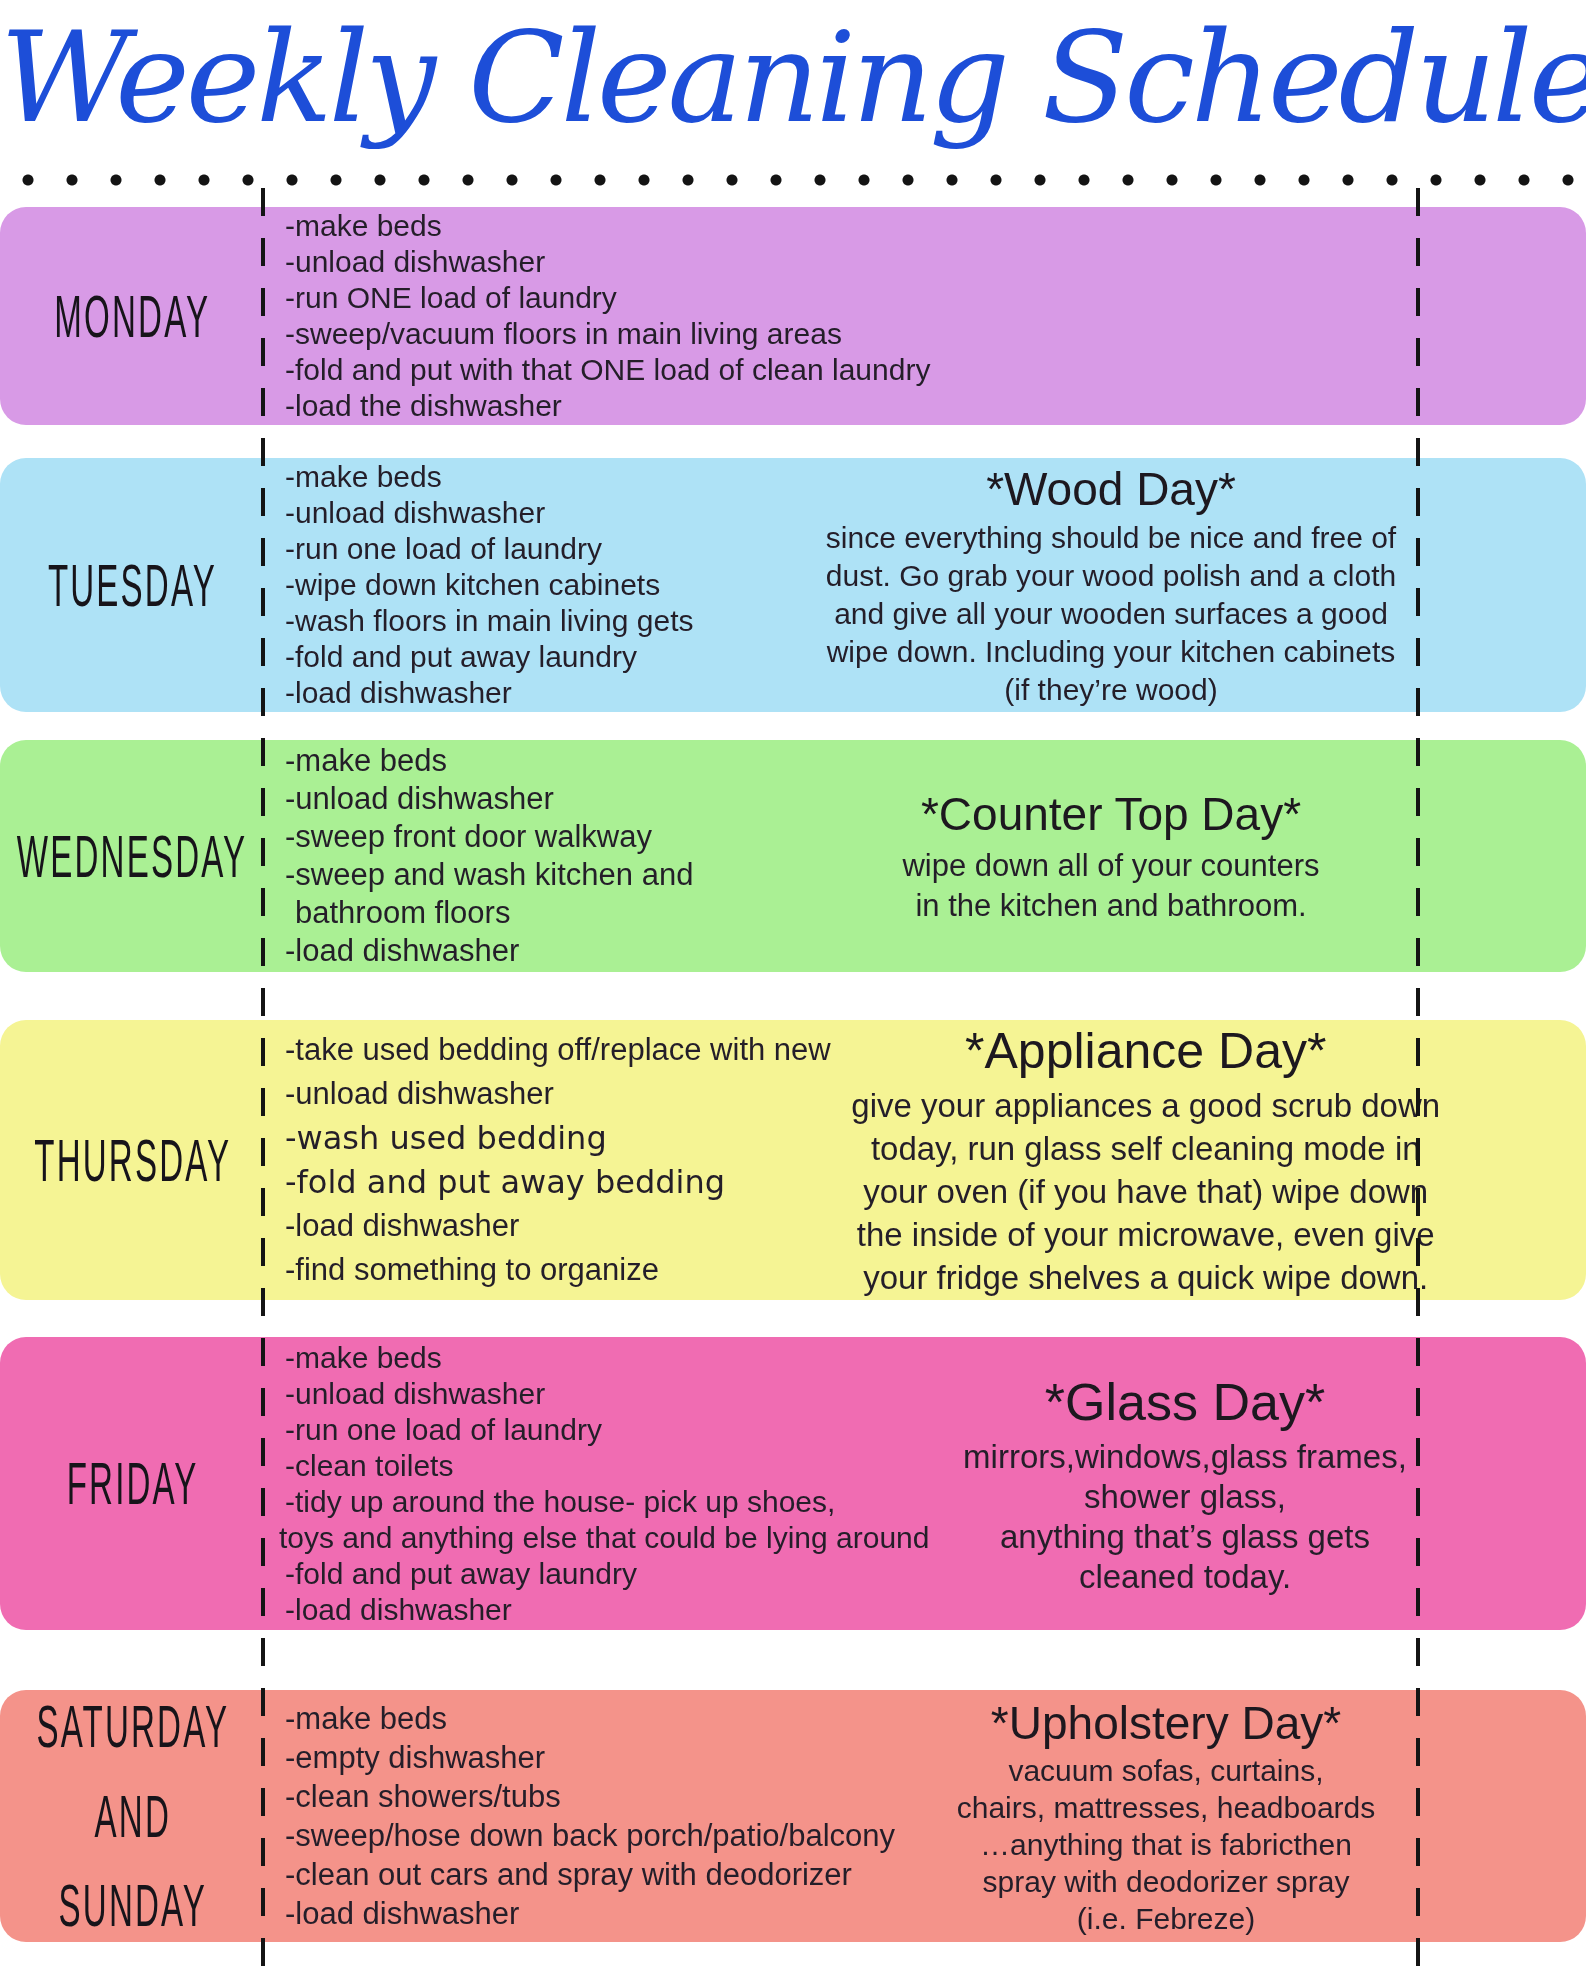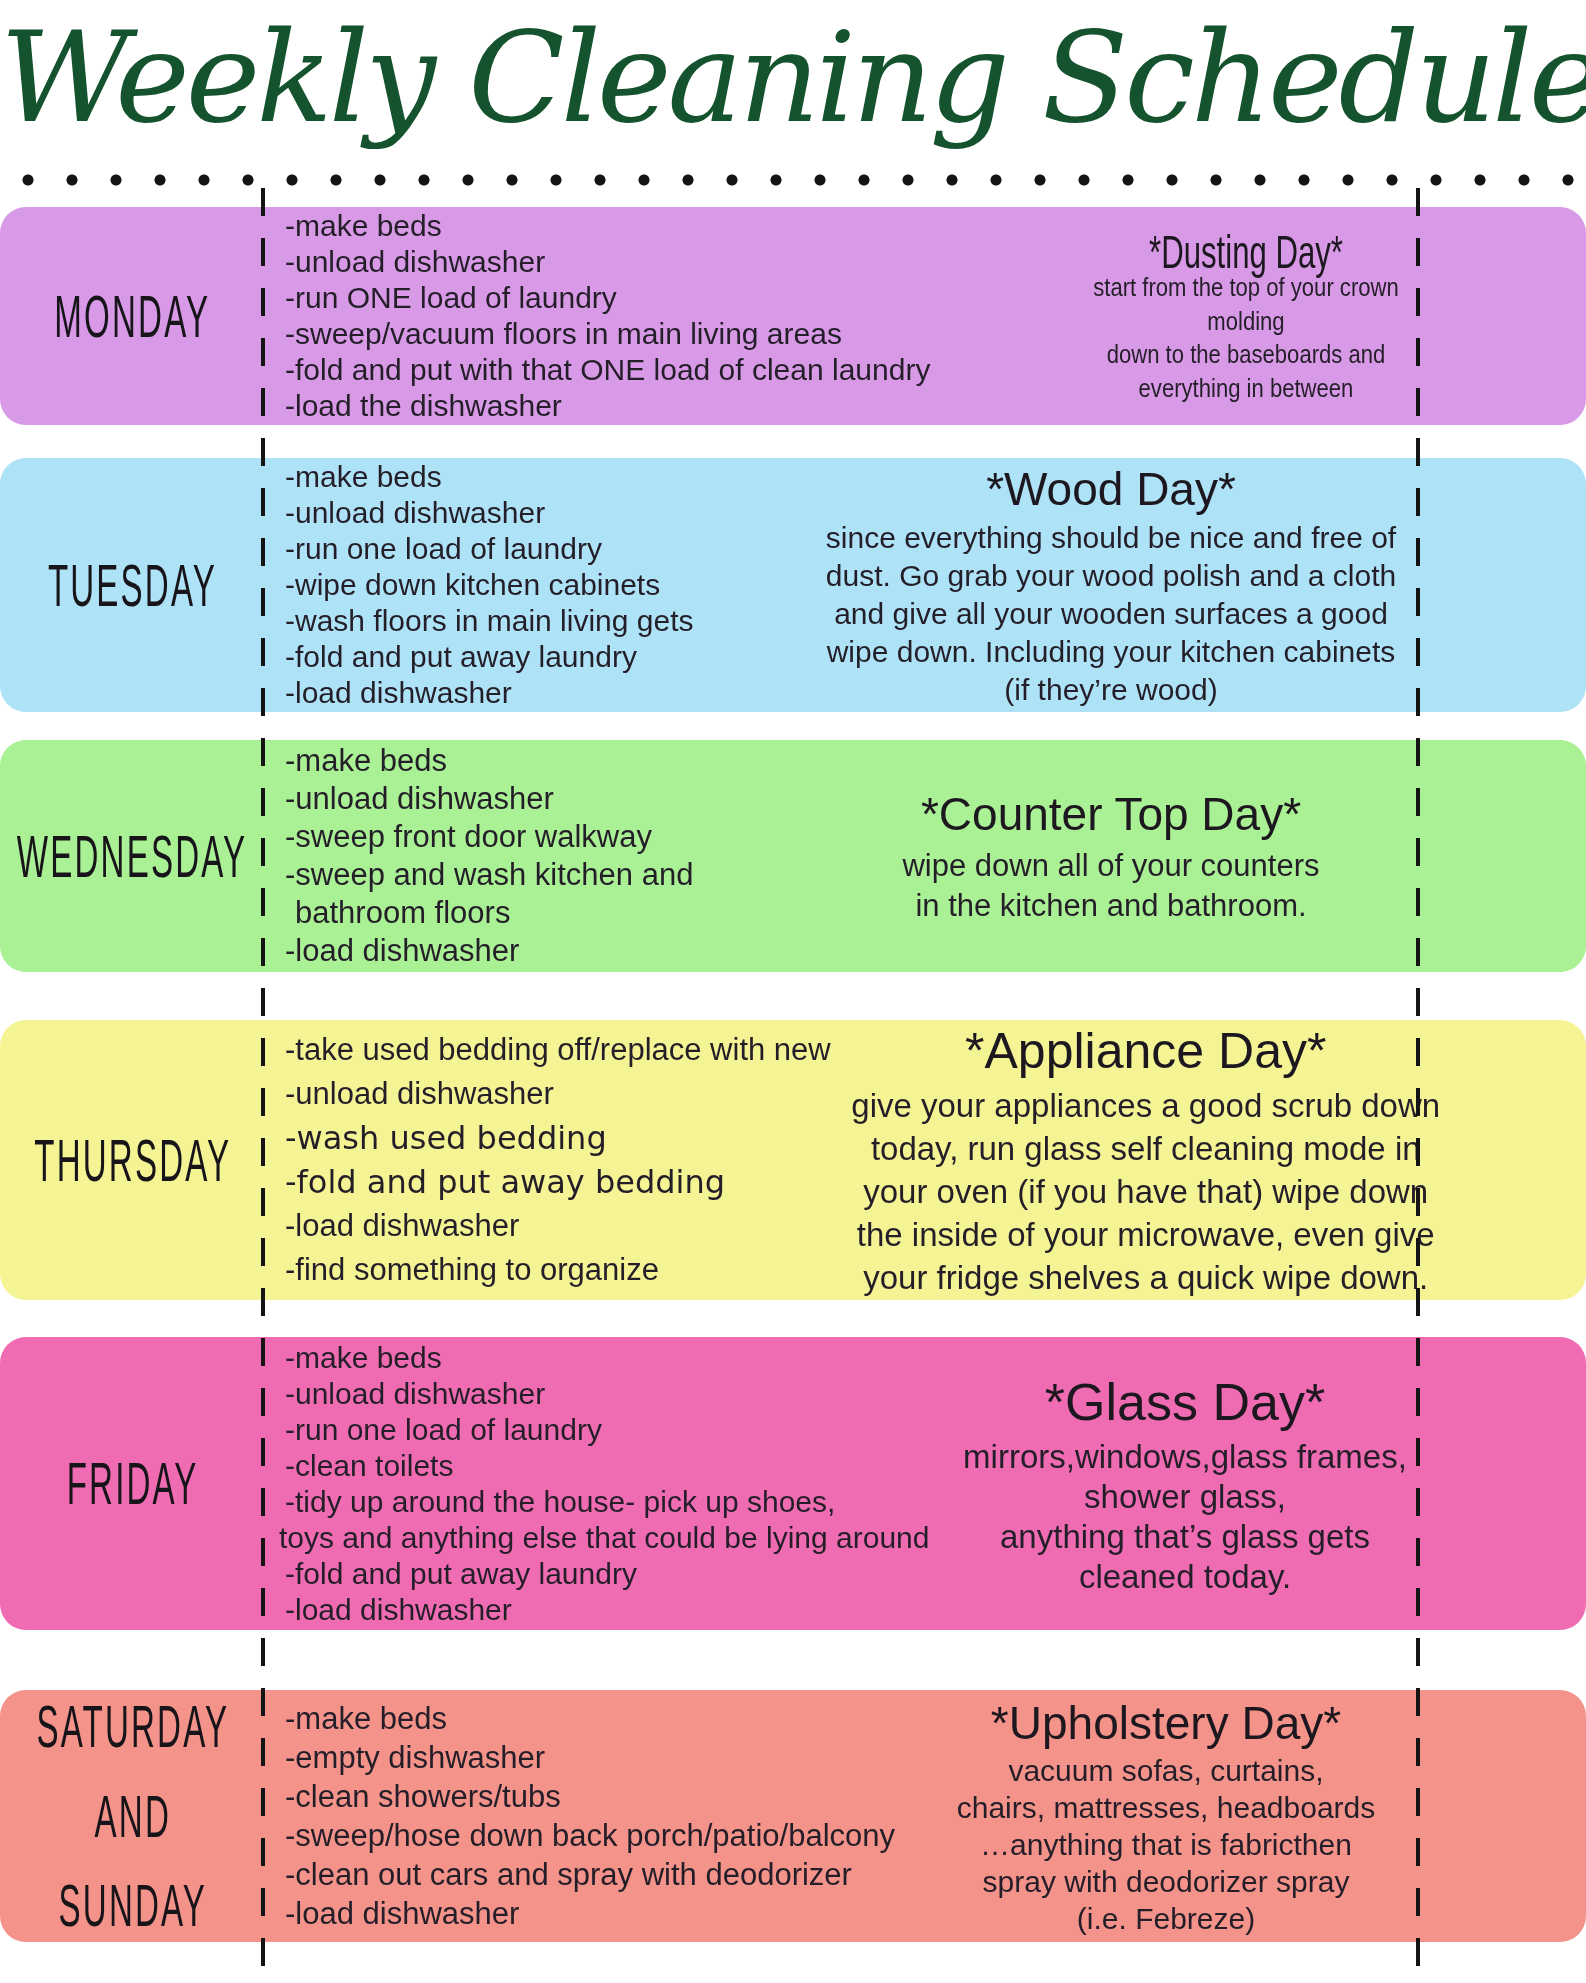--- a/index.html
+++ b/index.html
@@ -2,21 +2,21 @@
 <html><head>
 <meta charset="utf-8">
 <style>
   html,body{margin:0;padding:0;background:#ffffff;}
   #page{position:relative;width:1586px;height:1983px;background:#ffffff;overflow:hidden;
         font-family:"Liberation Sans", sans-serif;color:#241e29;}
 
   
   .title{position:absolute;top:4px;left:0;width:100%;text-align:center;
          font-family:"DejaVu Serif", serif;font-style:italic;font-weight:400;
-         font-size:126px;letter-spacing:-4px;color:#14532d;white-space:nowrap;z-index:6;}
+         font-size:126px;letter-spacing:-4px;color:#1d4ed8;white-space:nowrap;z-index:6;}
 
   
   .dots{position:absolute;top:172px;left:0;width:100%;height:16px;z-index:2;
         background-image:radial-gradient(circle, #141414 5px, transparent 6px);
         background-size:44px 16px;background-repeat:repeat-x;background-position:6px center;}
 
   
   .vline{position:absolute;top:188px;bottom:0;width:4px;z-index:4;
          background:repeating-linear-gradient(to bottom, #141414 0 28px, transparent 28px 50px);}
   .vline.left{left:261px;}
@@ -88,27 +88,20 @@
       <span class="day-text">MONDAY</span>
     </div>
     <div class="tasks">
       <div class="task">-make beds</div>
       <div class="task">-unload dishwasher</div>
       <div class="task">-run ONE load of laundry</div>
       <div class="task">-sweep/vacuum floors in main living areas</div>
       <div class="task">-fold and put with that ONE load of clean laundry</div>
       <div class="task">-load the dishwasher</div>
     </div>
-    <div class="special">
-      <div class="special-title">*Dusting Day*</div>
-      <div class="special-body">start from the top of your crown
-molding
-down to the baseboards and
-everything in between</div>
-    </div>
   </div>
 
   <div class="row r1" style="background-color: rgb(174, 226, 246);">
     <div class="day">
       <span class="day-text">TUESDAY</span>
     </div>
     <div class="tasks">
       <div class="task">-make beds</div>
       <div class="task">-unload dishwasher</div>
       <div class="task">-run one load of laundry</div>

